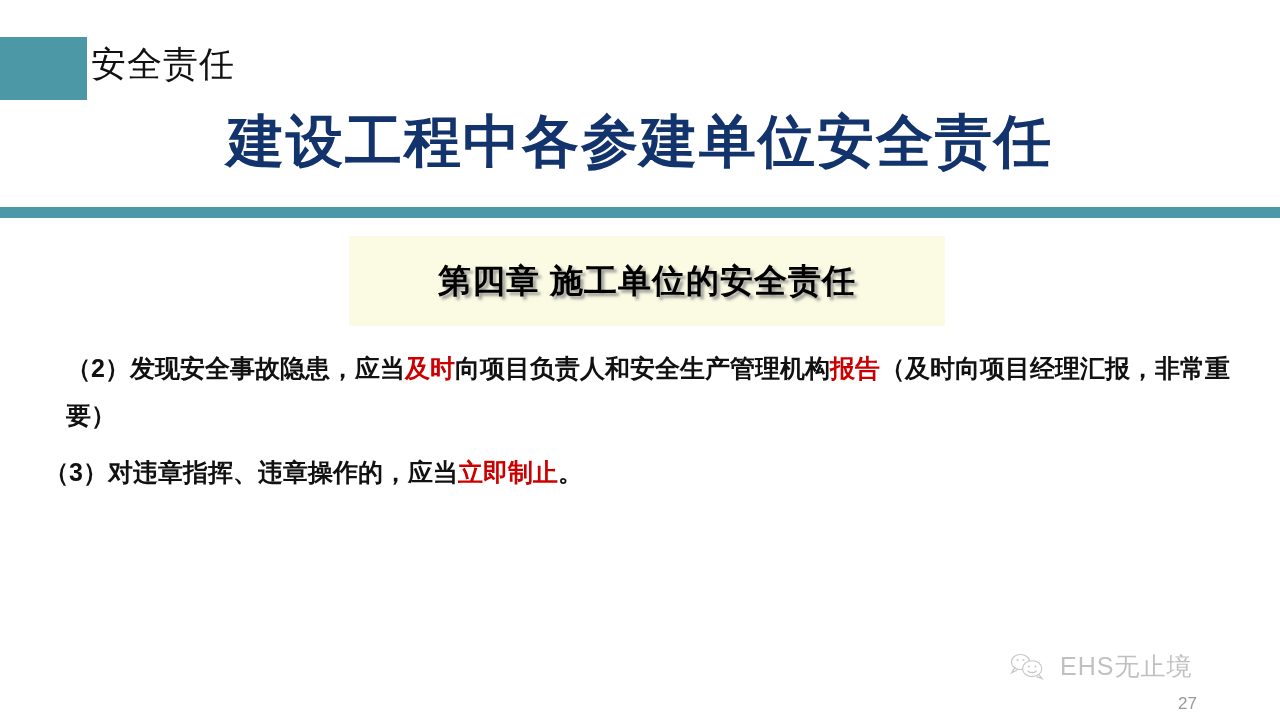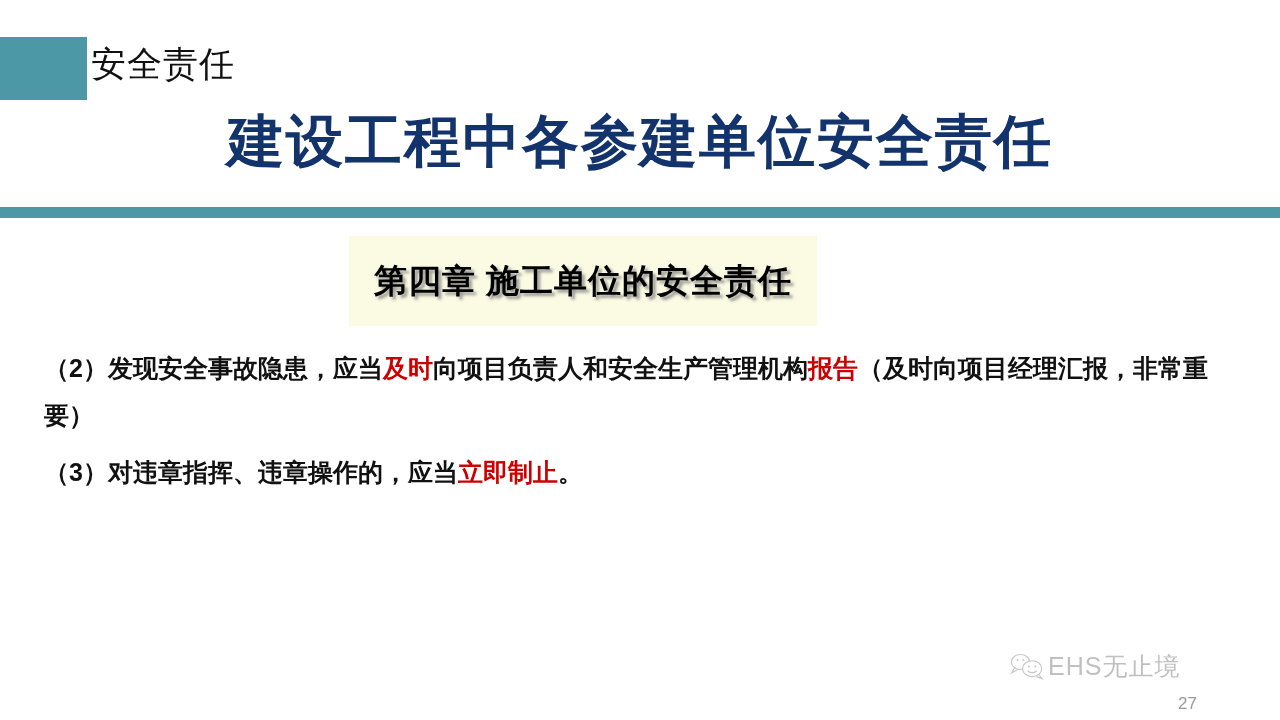--- a/index.html
+++ b/index.html
@@ -58,21 +58,21 @@
     width: 1280px;
     height: 11px;
     background: #4c98a6;
   }
 
   
   .chapter-box {
     position: absolute;
     left: 349px;
     top: 236px;
-    width: 468px;
+    width: 596px;
     height: 90px;
     background: #fbfbe4;
     display: flex;
     align-items: center;
     justify-content: center;
   }
   .chapter-title {
     font-size: 33px;
     font-weight: 700;
     color: #000000;
@@ -102,34 +102,34 @@
     font-size: 29px;
   }
   .list-item {
     color: #111111;
     font-weight: 700;
     font-size: 25px;
     line-height: 47px;
     margin: 0;
   }
   .item-1 { margin-top: 4px; }
-  .item-2 { margin-top: 12px; }
+  .item-2 { margin-top: 12px; margin-left: 22px; }
   .item-3 { margin-top: 10px; }
   .hl {
     color: #cc0000;
   }
 
   
   .watermark {
     position: absolute;
     left: 1008px;
     top: 650px;
     display: flex;
     align-items: center;
-    gap: 0;
+    gap: 12px;
     opacity: 0.55;
   }
   .wechat-icon {
     width: 40px;
     height: 30px;
     display: block;
   }
   .wm-text {
     font-size: 25px;
     color: #8d8d8d;

